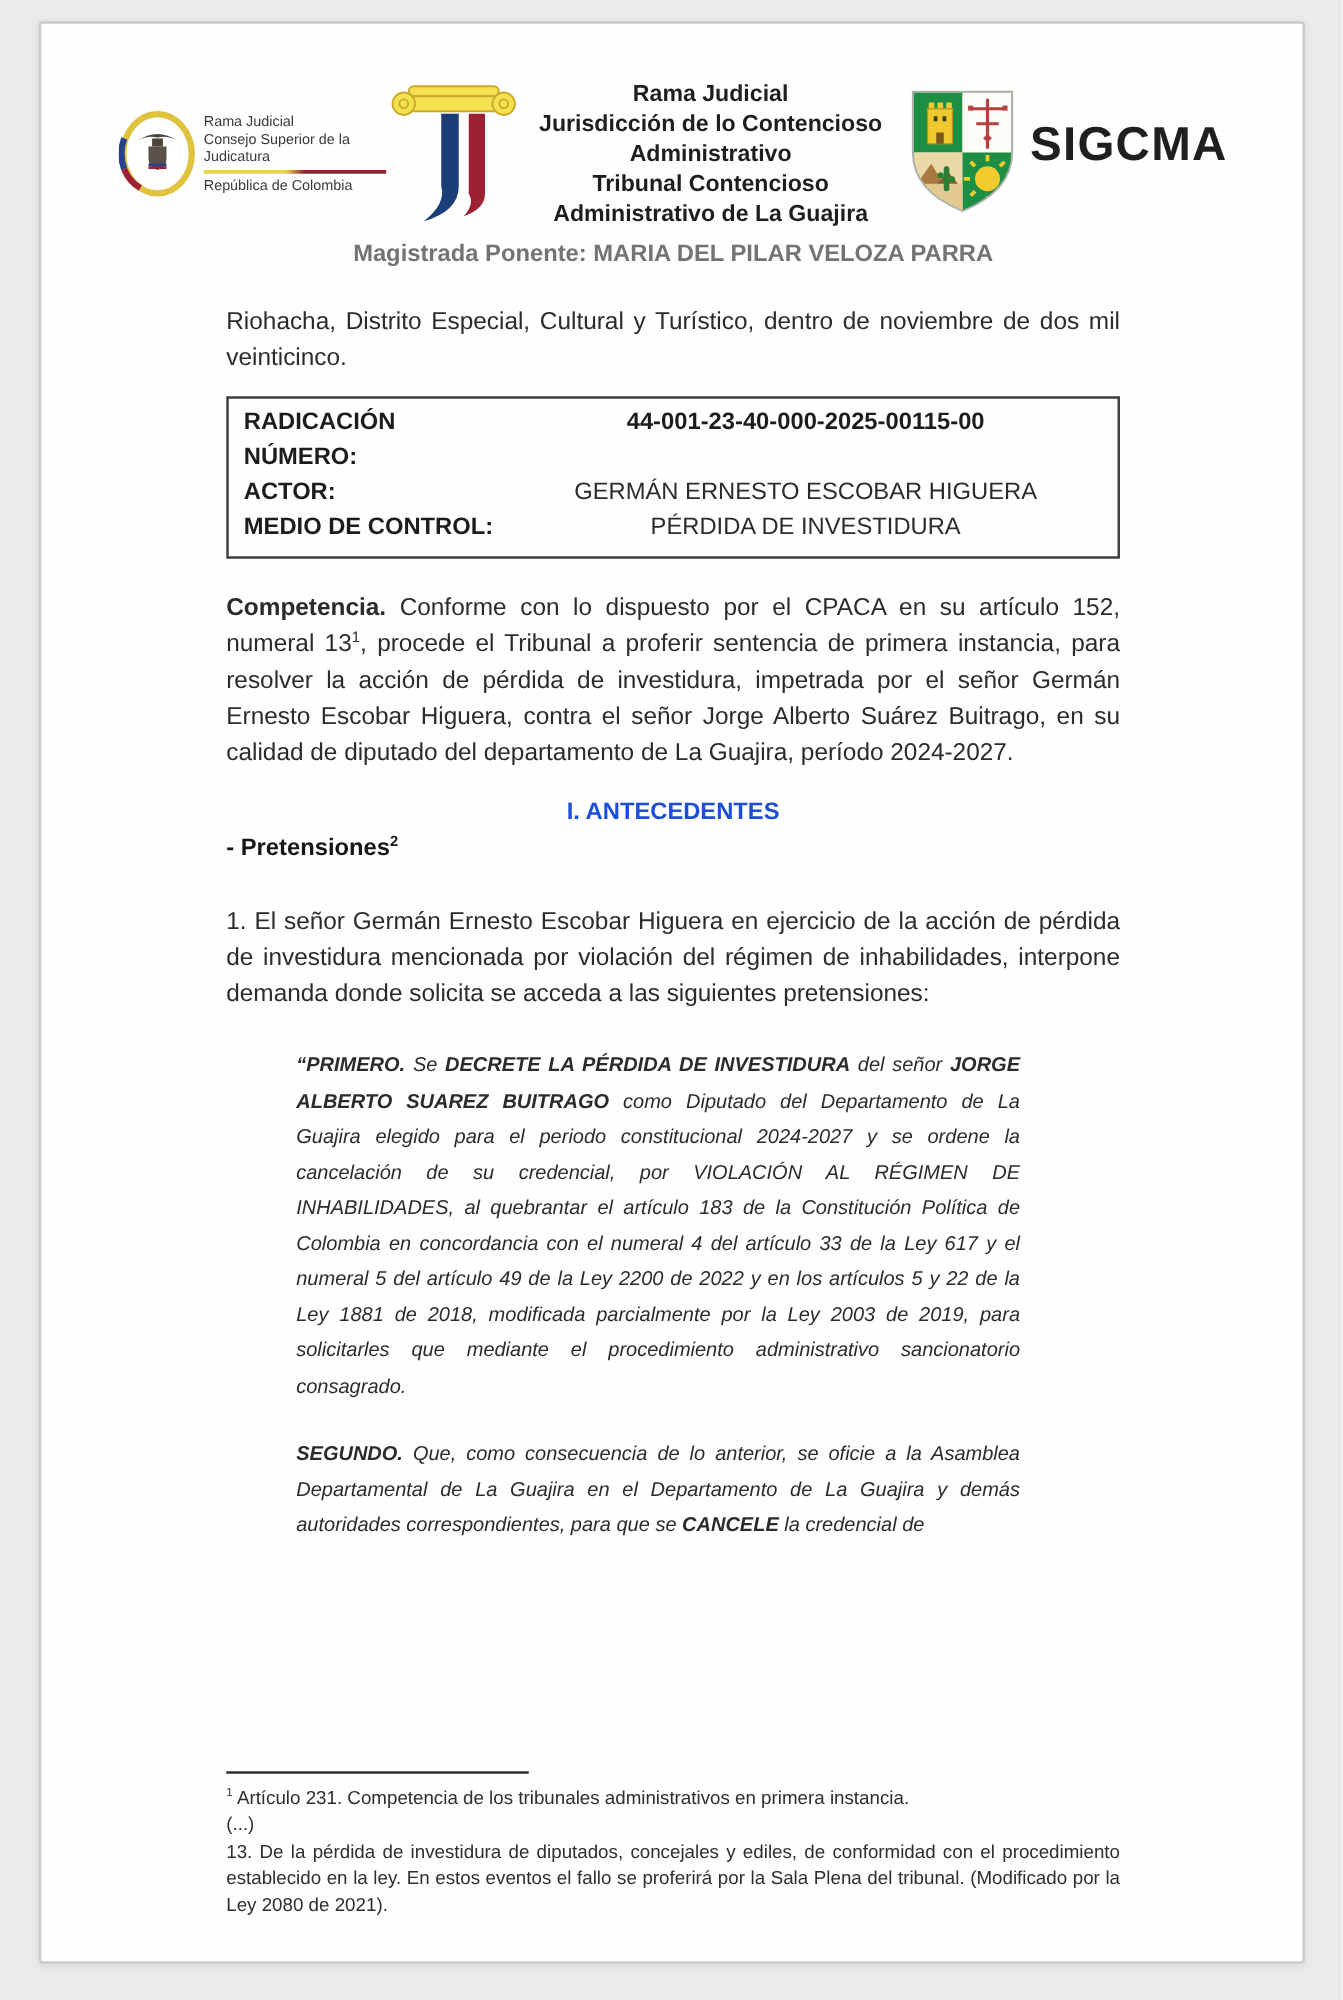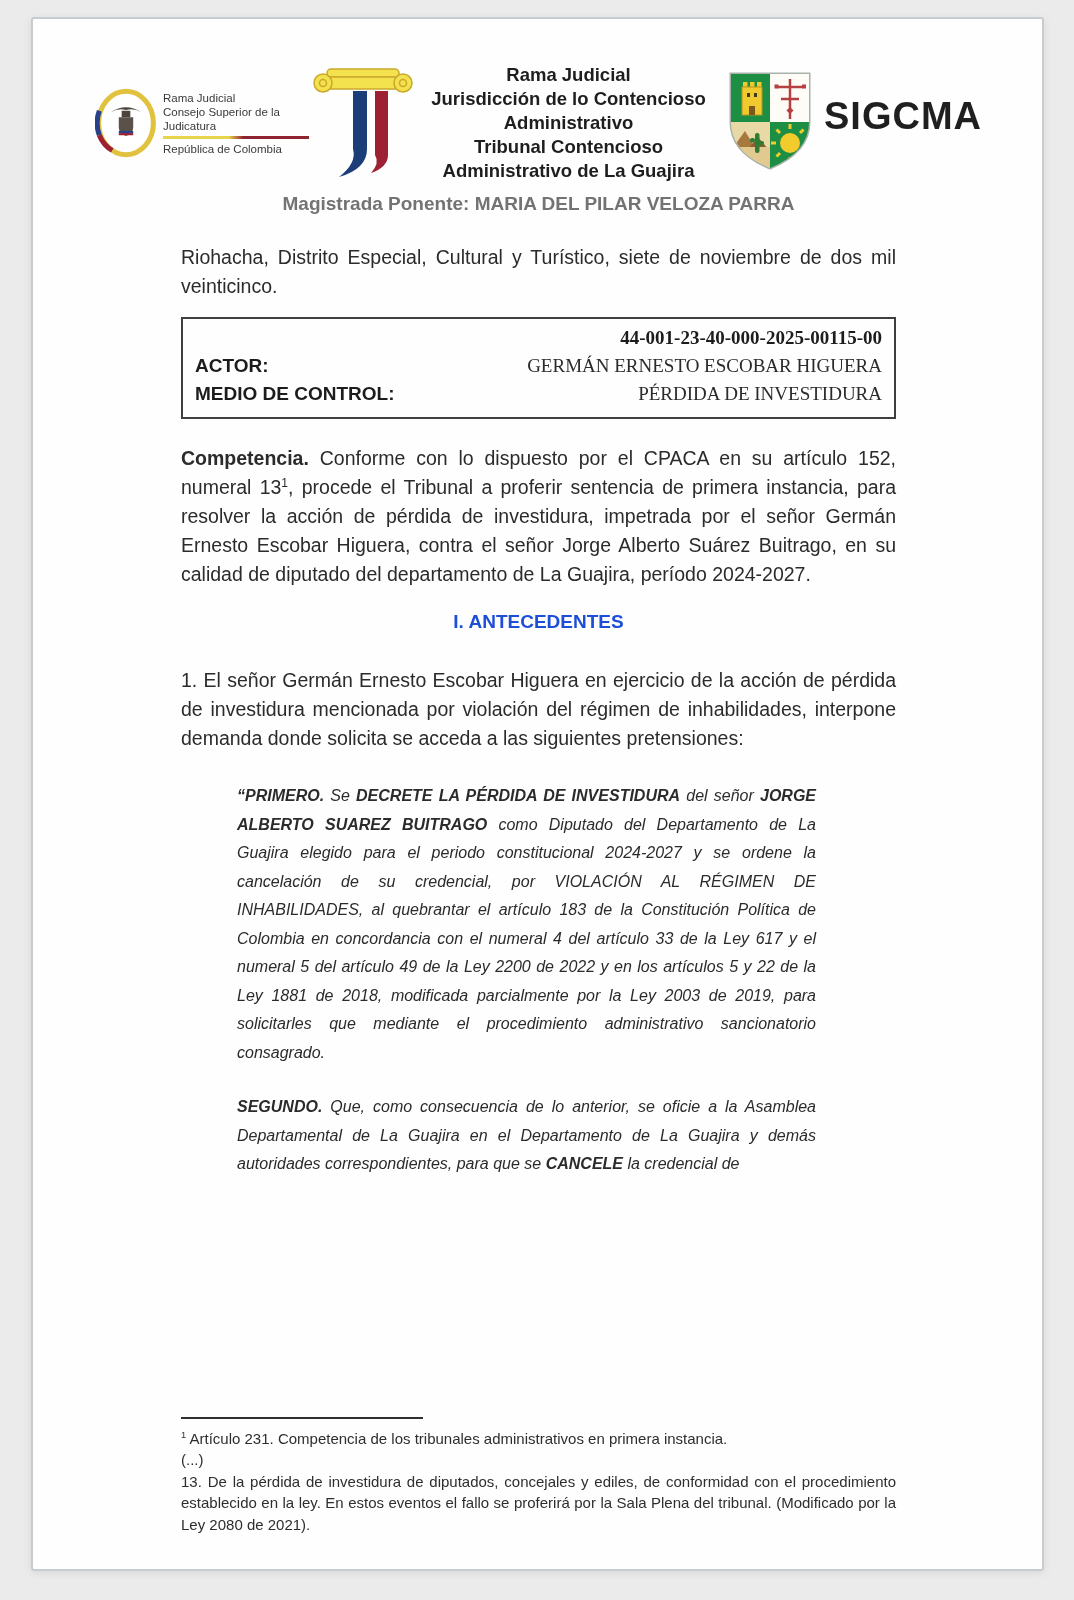--- a/index.html
+++ b/index.html
@@ -35,21 +35,21 @@
   .title-block{flex:1;text-align:center;font-weight:bold;font-size:18.5px;line-height:24px;color:#1e1e1e;}
   .shield-wrap{flex:none;margin-left:4px;}
   .sigcma{flex:none;font-size:38px;font-weight:800;letter-spacing:1px;color:#1f1f1f;margin-left:8px;margin-top:-14px;}
   
   .ponente{text-align:center;font-weight:bold;font-size:19px;color:#737373;margin-top:10px;}
   .p{font-size:19.5px;line-height:29px;text-align:justify;}
   .p-date{margin-top:28px;}
   .case-table{margin-top:16px;border:2px solid #3f3f3f;padding:5px 12px 9px 12px;}
   .crow{display:flex;font-size:19px;line-height:28px;}
   .crow .lab{width:212px;flex:none;font-weight:bold;color:#1c1c1c;}
-  .crow .val{flex:1;text-align:right;font-family:Liberation Serif, serif;}
+  .crow .val{flex:1;text-align:center;}
   .val-bold{font-weight:bold;color:#1c1c1c;}
   .p-comp{margin-top:25px;}
   .heading{text-align:center;font-weight:bold;font-size:19px;color:#1d4ed8;margin-top:22px;}
   .pret{font-weight:bold;font-size:19px;color:#161616;margin-top:7px;}
   .p1{margin-top:33px;}
   .quote{margin:29px 80px 0 56px;font-style:italic;font-size:16px;line-height:28.5px;text-align:justify;}
   .quote.q2{margin-top:26px;}
   .b{font-weight:bold;}
   sup{font-size:.62em;line-height:0;}
   .spacer{flex:1;}
@@ -150,41 +150,43 @@
             </g>
           </g>
         </svg>
       </div>
 
       <div class="sigcma">SIGCMA</div>
     </div>
 
     <div class="ponente">Magistrada Ponente: MARIA DEL PILAR VELOZA PARRA</div>
 
-    <div class="p p-date">Riohacha, Distrito Especial, Cultural y Turístico, siete de noviembre de dos mil veinticinco.</div>
+    <div class="p p-date">Riohacha, Distrito Especial, Cultural y Turístico, dentro de noviembre de dos mil veinticinco.</div>
 
     <div class="case-table">
       <div class="crow">
+        <div class="lab">RADICACIÓN NÚMERO:</div>
         <div class="val val-bold">44-001-23-40-000-2025-00115-00</div>
       </div>
       <div class="crow">
         <div class="lab">ACTOR:</div>
         <div class="val">GERMÁN ERNESTO ESCOBAR HIGUERA</div>
       </div>
       <div class="crow">
         <div class="lab">MEDIO DE CONTROL:</div>
         <div class="val">PÉRDIDA DE INVESTIDURA</div>
       </div>
       <div class="crow">
       </div>
     </div>
 
     <div class="p p-comp"><span class="b">Competencia.</span><span> Conforme con lo dispuesto por el CPACA en su artículo 152, numeral 13</span><sup>1</sup><span>, procede el Tribunal a proferir sentencia de primera instancia, para resolver la acción de pérdida de investidura, impetrada por el señor Germán Ernesto Escobar Higuera, contra el señor Jorge Alberto Suárez Buitrago, en su calidad de diputado del departamento de La Guajira, período 2024-2027.</span></div>
 
     <div class="heading">I. ANTECEDENTES</div>
+    <div class="pret"><span class="b">- Pretensiones</span><sup>2</sup></div>
 
     <div class="p p1">1.  El señor Germán Ernesto Escobar Higuera en ejercicio de la acción de pérdida de investidura mencionada por violación del régimen de inhabilidades, interpone demanda donde solicita se acceda a las siguientes pretensiones:</div>
 
     <div class="quote"><span class="b">“PRIMERO.</span><span> Se </span><span class="b">DECRETE LA PÉRDIDA DE INVESTIDURA</span><span> del señor </span><span class="b">JORGE ALBERTO SUAREZ BUITRAGO</span><span> como Diputado del Departamento de La Guajira elegido para el periodo constitucional 2024-2027 y se ordene la cancelación de su credencial, por VIOLACIÓN AL RÉGIMEN DE INHABILIDADES, al quebrantar el artículo 183 de la Constitución Política de Colombia en concordancia con el numeral 4 del artículo 33 de la Ley 617 y el numeral 5 del artículo 49 de la Ley 2200 de 2022 y en los artículos 5 y 22 de la Ley 1881 de 2018, modificada parcialmente por la Ley 2003 de 2019, para solicitarles que mediante el procedimiento administrativo sancionatorio consagrado.</span></div>
     <div class="quote q2"><span class="b">SEGUNDO.</span><span> Que, como consecuencia de lo anterior, se oficie a la Asamblea Departamental de La Guajira en el Departamento de La Guajira y demás autoridades correspondientes, para que se </span><span class="b">CANCELE</span><span> la credencial de</span></div>
 
     <div class="spacer"></div>
 
     <div class="fnrule"></div>
     <div class="fn"><sup>1</sup><span> Artículo 231. Competencia de los tribunales administrativos en primera instancia.</span></div>

